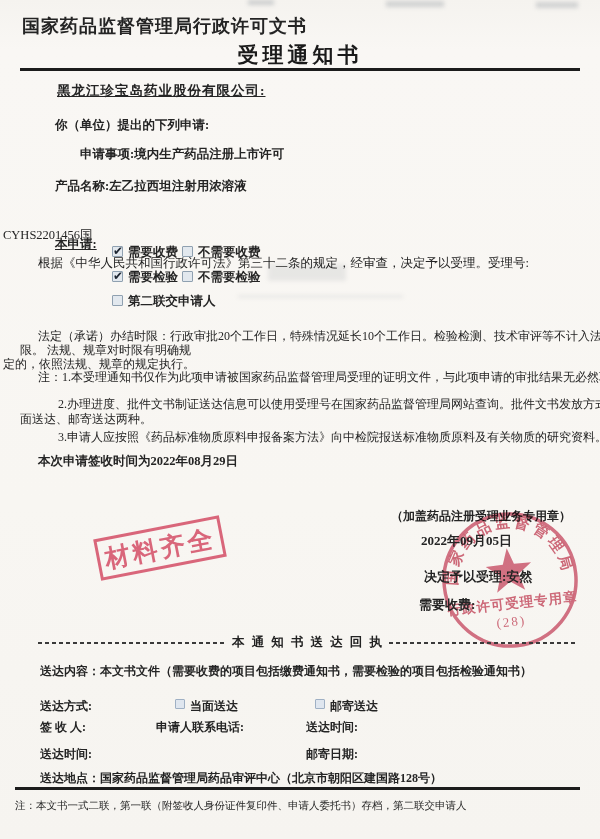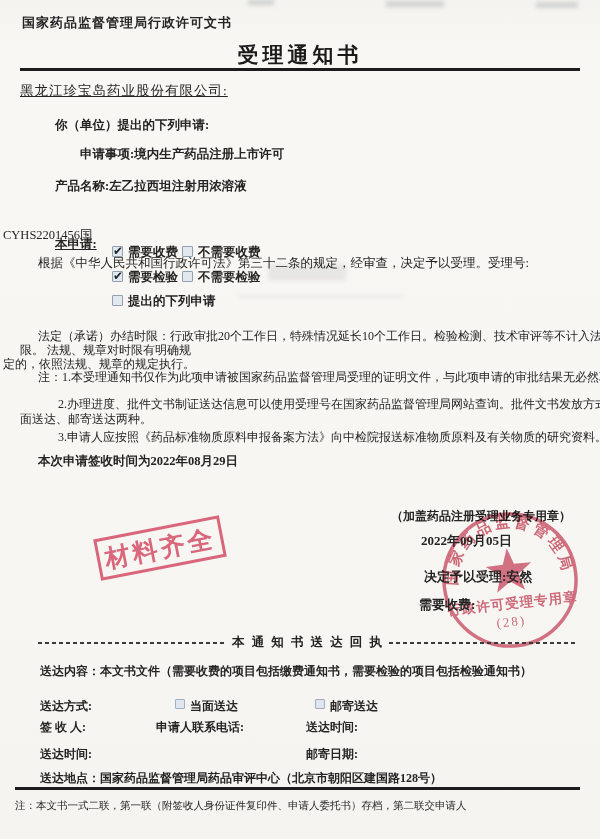--- a/index.html
+++ b/index.html
@@ -6,24 +6,24 @@
   html,body { width:600px; height:839px; }
   body { font-family:"Liberation Serif","DejaVu Serif",serif; }
   .page {
     position:relative; width:600px; height:839px; overflow:hidden;
     background:linear-gradient(180deg,#f5f3ef 0%, #f9f7f4 6%, #f8f6f2 60%, #f6f4f0 100%);
     color:#222;
   }
   .t { position:absolute; white-space:nowrap; font-size:12.5px; color:#242424; }
   .b { font-weight:700; }
   .sans { font-family:"Liberation Sans","DejaVu Sans",sans-serif; }
-  .hdr { font-size:13px; font-weight:700; letter-spacing:1px; }
+  .hdr { font-size:18px; font-weight:700; letter-spacing:1px; }
   .doc-title { width:600px; text-align:center; font-size:21px; font-weight:700; letter-spacing:4px; color:#1a1a1a; }
   .rule { position:absolute; background:#1c1c1c; }
-  .recipient { font-size:13.5px; font-weight:400; text-decoration:underline; letter-spacing:1px; }
+  .recipient { font-size:13.5px; font-weight:700; text-decoration:underline; letter-spacing:1px;margin-left:37px; }
   .small { font-size:12px; }
   .cb {
     position:absolute; width:11px; height:11px;
     border:1px solid #8fa0b0; background:#e2e8ee; border-radius:1px;
   }
   .cb[data-checked="true"]::before {
     content:"✔"; position:absolute; left:0px; top:-3px;
     font-size:12px; font-weight:700; color:#1c2430;
     font-family:"DejaVu Sans",sans-serif;
   }
@@ -72,21 +72,21 @@
   <div class="t b" style="left:128px;top:244px;">需要收费</div>
   <span class="cb" style="left:182px;top:246px;" data-checked="false"></span>
   <div class="t b" style="left:198px;top:244px;">不需要收费</div>
 
   <span class="cb" style="left:112px;top:271px;" data-checked="true"></span>
   <div class="t b" style="left:128px;top:269px;">需要检验</div>
   <span class="cb" style="left:182px;top:271px;" data-checked="false"></span>
   <div class="t b" style="left:198px;top:269px;">不需要检验</div>
 
   <span class="cb" style="left:112px;top:295px;" data-checked="false"></span>
-  <div class="t b" style="left:128px;top:293px;">提出的下列申请</div>
+  <div class="t b" style="left:128px;top:293px;">第二联交申请人</div>
 
   <div class="t small" style="left:38px;top:328px;">法定（承诺）办结时限：行政审批20个工作日，特殊情况延长10个工作日。检验检测、技术审评等不计入法定审批时</div>
   <div class="t small" style="left:20px;top:342px;">限。 法规、规章对时限有明确规</div>
   <div class="t small" style="left:3px;top:356px;">定的，依照法规、规章的规定执行。</div>
 
   <div class="t small" style="left:38px;top:369px;">注：1.本受理通知书仅作为此项申请被国家药品监督管理局受理的证明文件，与此项申请的审批结果无必然联系。</div>
   <div class="t small" style="left:58px;top:396px;">2.办理进度、批件文书制证送达信息可以使用受理号在国家药品监督管理局网站查询。批件文书发放方式包括当</div>
   <div class="t small" style="left:20px;top:411px;">面送达、邮寄送达两种。</div>
   <div class="t small" style="left:58px;top:429px;">3.申请人应按照《药品标准物质原料申报备案方法》向中检院报送标准物质原料及有关物质的研究资料。</div>
 

